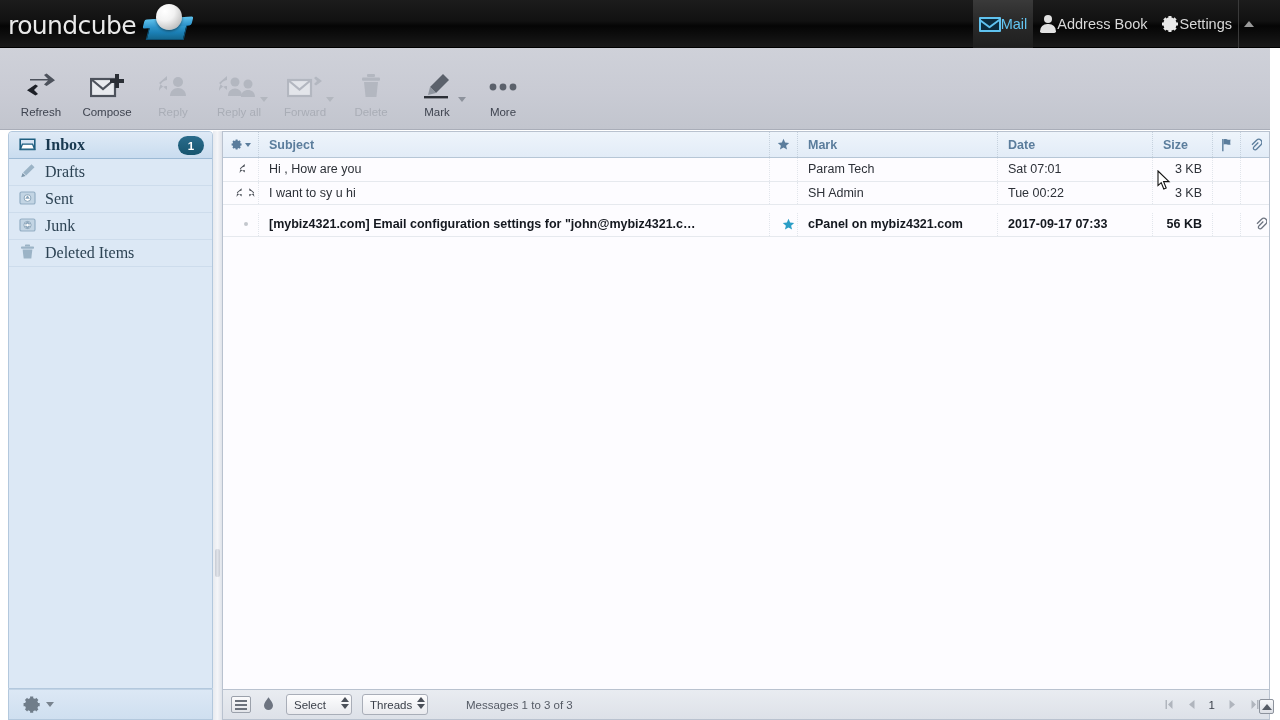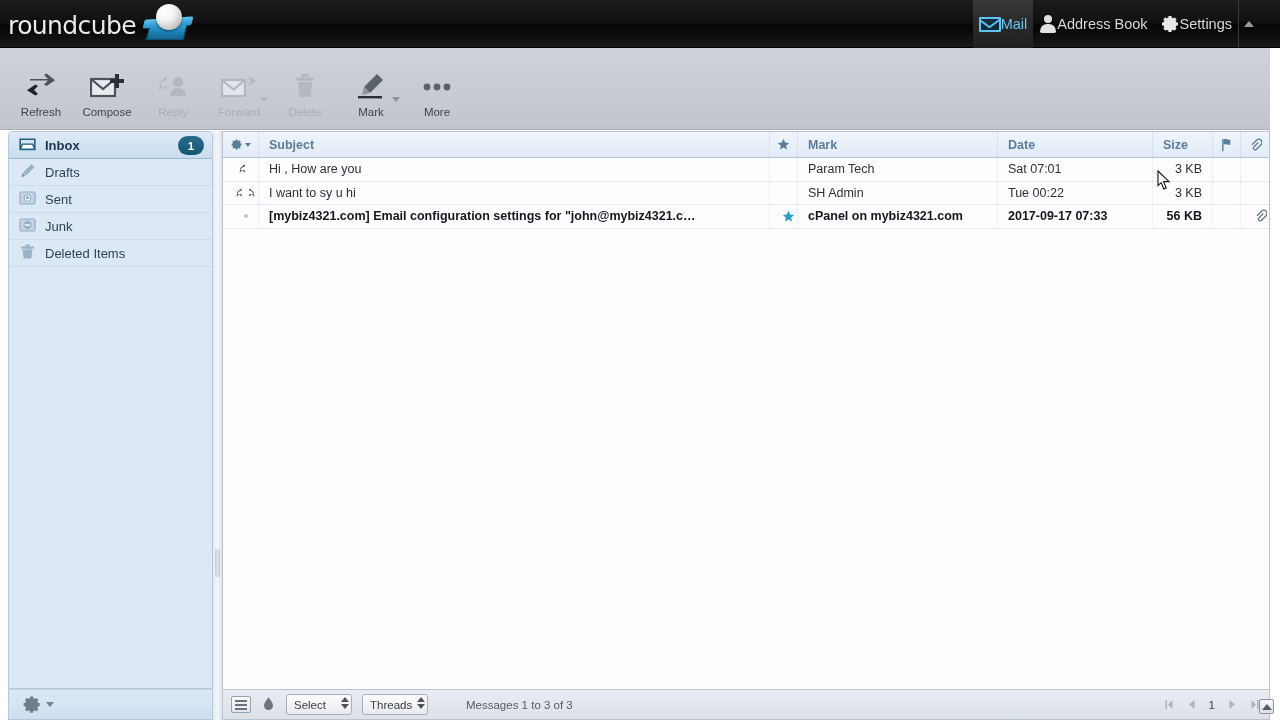--- a/index.html
+++ b/index.html
@@ -148,21 +148,21 @@
     overflow: hidden;
   }
   .folder {
     height: 27px; display: flex; align-items: center; padding: 0 10px;
     border-bottom: 1px solid #cddcec; cursor: pointer; gap: 9px; position: relative;
   }
   .folder.selected {
     background: linear-gradient(to bottom, #dfeaf6 0%, #c9dcef 100%);
     border-bottom: 1px solid #9dbad5;
   }
-  .folder-name { font-size: 13px; color: #2d4354; }
+  .folder-name { font-size: 16px; color: #2d4354; font-family: Liberation Serif, serif; }
   .folder.selected .folder-name { color: #18384f; font-weight: bold; }
   .badge {
     position: absolute; right: 8px; top: 4px;
     min-width: 26px; height: 19px; border-radius: 10px;
     background: linear-gradient(to bottom, #2a6c8c, #17556f);
     color: #fff; font-size: 11.5px; font-weight: bold;
     display: flex; align-items: center; justify-content: center; padding: 0 7px;
   }
   .sb-footer {
     position: absolute; left: 8px; top: 689px; width: 205px; height: 31px;
@@ -203,21 +203,21 @@
   .c-date  { width: 155px; }
   .c-size  { width: 60px; }
   .c-flag  { width: 28px; justify-content: center; padding-left: 0; }
   .c-att   { width: 28px; justify-content: center; padding-left: 0; }
 
   .ml-row {
     height: 23.5px; display: flex; align-items: stretch;
     border-bottom: 1px solid #e6e9ee;
     font-size: 12.5px; color: #2d3138; cursor: pointer; text-align: center;
   }
-  .ml-row.unread { font-weight: bold; color: #14181f; }
+  .ml-row.unread { font-weight: bold; color: #14181f; margin-top: 8px; }
   .ml-row .mc { display: flex; align-items: center; padding-left: 10px; border-right: 1px dotted #e2e6ec; overflow: hidden; white-space: nowrap; }
   .ml-row .mc:last-child { border-right: none; }
   .ml-row .c-size { justify-content: flex-end; padding-right: 10px; padding-left: 0; }
   .subj-text { overflow: hidden; text-overflow: ellipsis; white-space: nowrap; }
   .dot-unk { width: 4px; height: 4px; border-radius: 50%; background: #c3c7cd; }
 
   
   .statusbar {
     position: absolute; left: 222px; top: 689px; width: 1048px; height: 31px;
     background: linear-gradient(to bottom, #e9ecf1 0%, #dde1e8 100%);
@@ -328,20 +328,33 @@
         <span class="tb-ico">
           <svg width="32" height="26" viewBox="0 0 32 26">
             <path fill="#b3b7c0" d="M10 3v4C5 8 2 12 2 18c2-4 5-5 8-5v4l-8-7z"></path>
             <circle cx="21" cy="9" r="5" fill="#b3b7c0"></circle>
             <path fill="#b3b7c0" d="M13 23c0-5 3.6-8 8-8s8 3 8 8z"></path>
           </svg>
         </span>
         <span class="tb-label">Reply</span>
       </div>
 
+      <div class="tb-btn disabled">
+        <span class="tb-ico">
+          <svg width="40" height="26" viewBox="0 0 40 26">
+            <path fill="#b3b7c0" d="M8 3v4C3 8 0 12 0 18c2-4 5-5 8-5v4l-8-7z"></path>
+            <circle cx="16" cy="9" r="4.5" fill="#b3b7c0"></circle>
+            <path fill="#b3b7c0" d="M9 23c0-4.6 3.2-7.4 7-7.4s7 2.8 7 7.4z"></path>
+            <circle cx="29" cy="11" r="4.5" fill="#b3b7c0"></circle>
+            <path fill="#b3b7c0" d="M22 24c0-4.4 3.2-7 7-7s7 2.6 7 7z"></path>
+          </svg>
+        </span>
+        <span class="tb-label">Reply all</span>
+        <span class="tb-caret"></span>
+      </div>
 
       <div class="tb-btn disabled">
         <span class="tb-ico">
           <svg width="36" height="26" viewBox="0 0 36 26">
             <rect x="1" y="7" width="23" height="16" fill="#e3e5ea" stroke="#b3b7c0" stroke-width="2.2"></rect>
             <path d="M1 7l11.5 9.5L24 7" fill="none" stroke="#b3b7c0" stroke-width="2.2"></path>
             <path fill="#b3b7c0" d="M22 3h8l-3-3 2-1.5 6 4.5-6 4.5-2-1.5 3-3h-8z" transform="translate(0,5)"></path>
           </svg>
         </span>
         <span class="tb-label">Forward</span>

